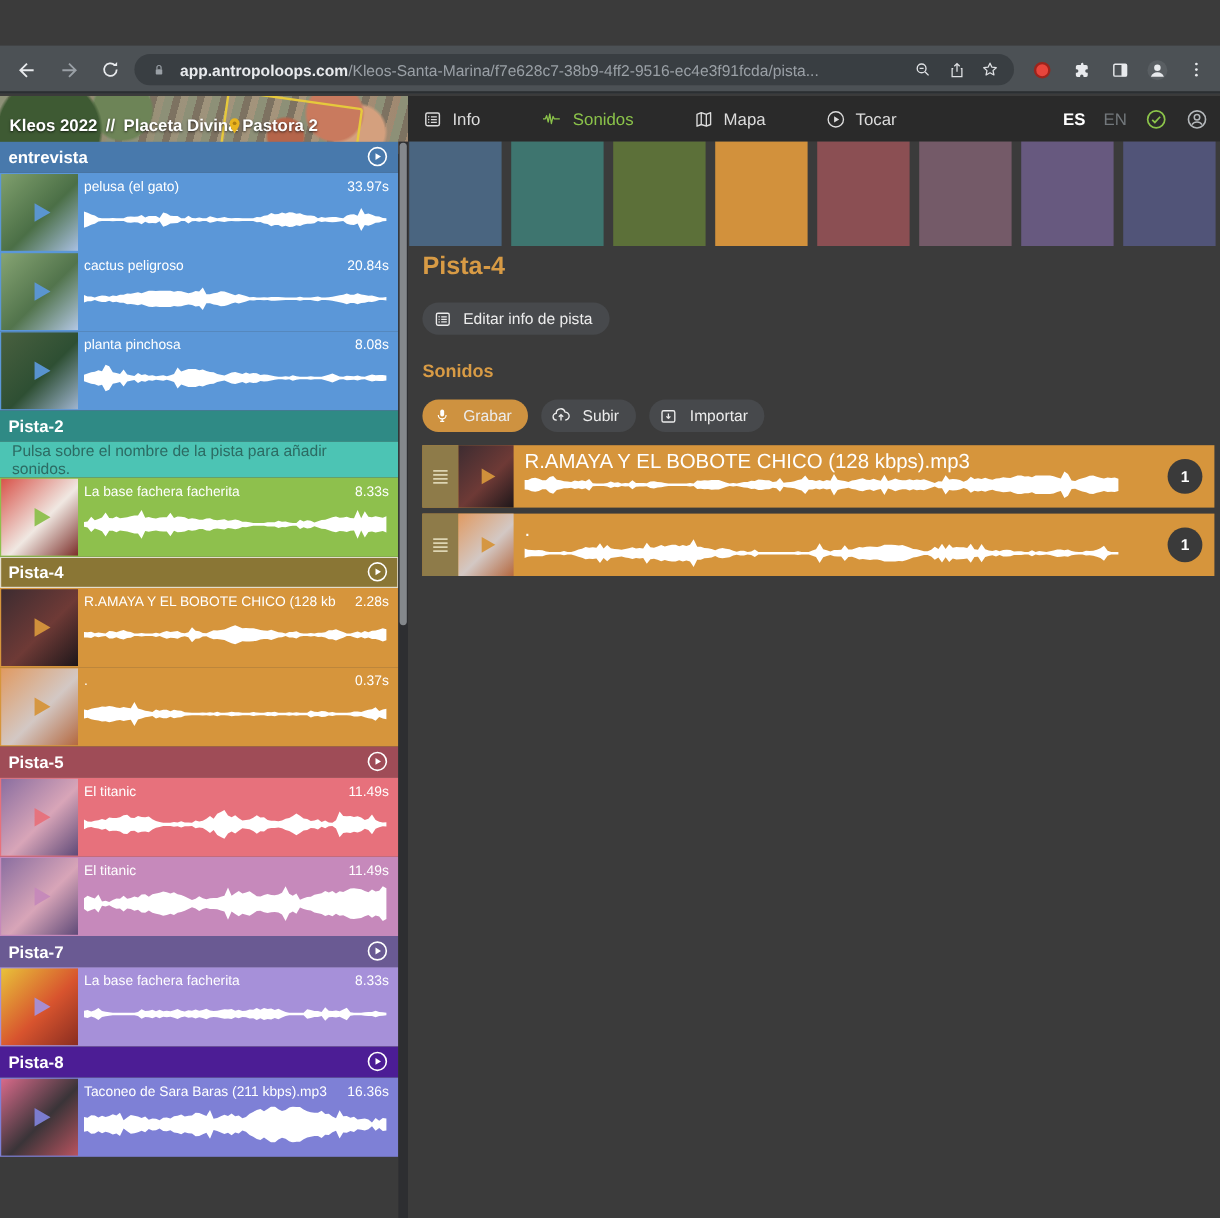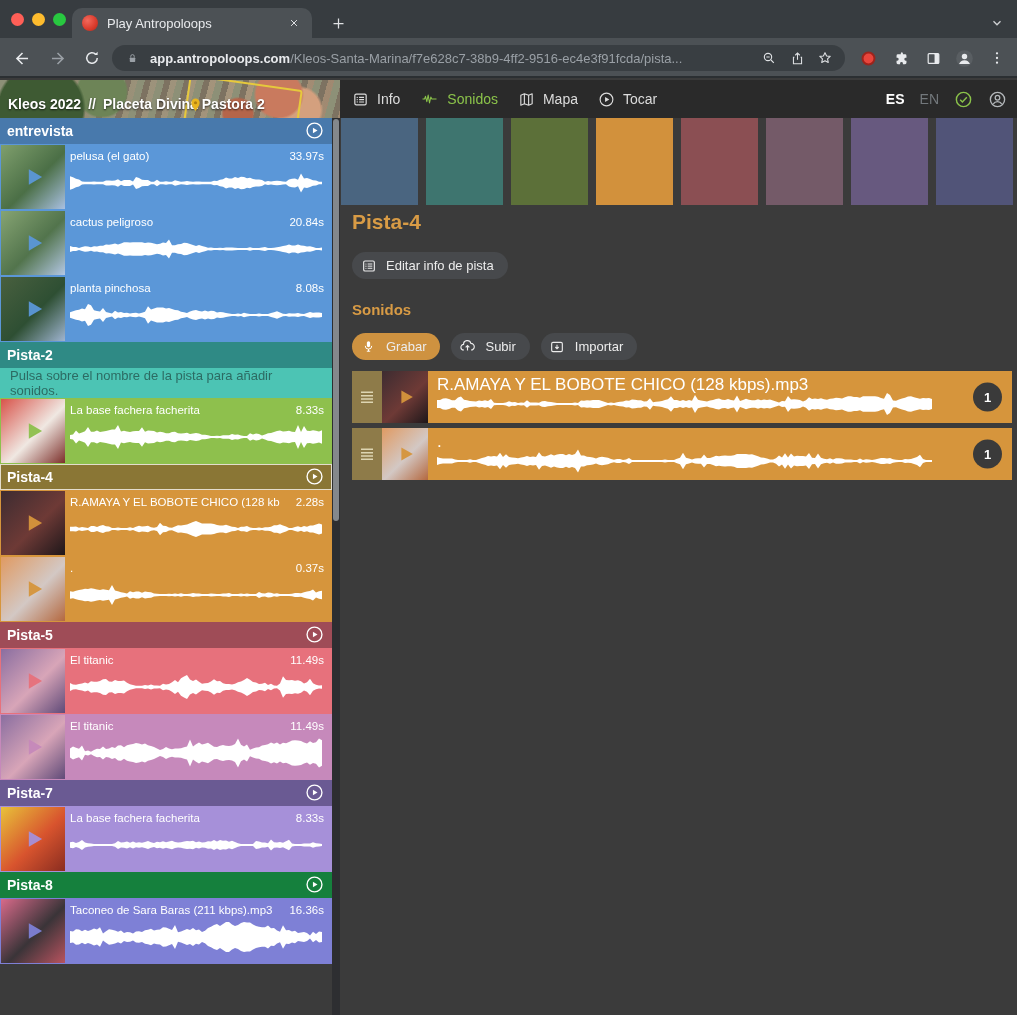--- a/index.html
+++ b/index.html
@@ -39,21 +39,21 @@
        radial-gradient(circle at 12% 60%, #3e5a33 0 14%, transparent 15%),
        radial-gradient(circle at 30% 25%, #6d8457 0 10%, transparent 11%),
        repeating-linear-gradient(105deg, #8d9077 0 7px, #7d7261 7px 13px, #a7988099 13px 19px),
        linear-gradient(90deg, #55693f, #8d8a74 45%, #a98f74 75%, #936f57);
      display:flex; align-items:center; padding:0 8px; gap:7px; }
   .breadcrumb-img::after { content:""; position:absolute; left:186px; top:2px; width:110px; height:44px;
      border:2px solid #e6c93c; transform:rotate(8deg); border-radius:3px; pointer-events:none; }
   .bc-text { color:#fff; font-size:14px; font-weight:700; text-shadow:0 1px 2px rgba(0,0,0,.7); white-space:nowrap; z-index:2; }
   .bc-sep { font-weight:700; }
   .map-pin { position:absolute; left:190px; top:18px; z-index:2; }
-  .appnav { position:absolute; left:352px; top:0; height:38px; display:flex; align-items:center; gap:20px; }
+  .appnav { position:absolute; left:352px; top:0; height:38px; display:flex; align-items:center; gap:50px; }
   .nav-item { display:flex; align-items:center; gap:8px; color:#dcdcdc; font-size:14px; cursor:pointer; }
   .nav-item.active { color:#8bc34a; }
   .header-right { position:absolute; right:10px; top:0; height:38px; display:flex; align-items:center; gap:15px; }
   .lang { font-size:14px; cursor:pointer; }
   .lang-es { color:#fff; font-weight:700; } .lang-en { color:#73787c; }
 
   
   .sidebar { position:absolute; left:0; top:118px; width:332px; height:897px; overflow:hidden; }
   .track-header { height:26px; display:flex; align-items:center; justify-content:space-between; padding:0 7px; }
   .track-header.selected { outline:1px solid #e3ddcd; outline-offset:-1px; }
@@ -89,44 +89,20 @@
   .srow-name { position:absolute; left:85px; right:80px; top:4px; font-size:17px; color:#fff; white-space:nowrap; overflow:hidden; }
   .srow-wave { position:absolute; left:85px; right:78px; top:19px; height:28px; }
   .srow-badge { position:absolute; right:10px; top:50%; transform:translateY(-50%); width:29px; height:29px; border-radius:50%;
                 color:#fff; font-size:13px; font-weight:700; display:flex; align-items:center; justify-content:center; }
 </style>
 </head>
 <body>
 
 <div class="stage">
 
-  <div class="titlebar">
-    <span class="traffic t-red"></span>
-    <span class="traffic t-yellow"></span>
-    <span class="traffic t-green"></span>
-    <div class="tab">
-      <span class="favicon"></span>
-      <span class="tab-title">Play Antropoloops</span>
-      <span class="tab-close">
-        <svg width="10" height="10" viewBox="0 0 24 24">
-            <path d="M5 5l14 14M19 5L5 19" stroke="#dfe1e4" stroke-width="2.4" fill="none"></path>
-          </svg>
-      </span>
-    </div>
-    <span class="newtab">
-      <svg width="15" height="15" viewBox="0 0 24 24">
-          <path d="M12 4v16M4 12h16" stroke="#dfe1e4" stroke-width="2" fill="none"></path>
-        </svg>
-    </span>
-    <span class="tabchevron">
-      <svg width="14" height="14" viewBox="0 0 24 24">
-          <path d="M6 9l6 6 6-6" stroke="#cfd1d3" stroke-width="2.2" fill="none"></path>
-        </svg>
-    </span>
-  </div>
 
   <div class="toolbar">
     <span class="navbtn" style="left:10px">
       <svg width="19" height="19" viewBox="0 0 24 24">
           <path d="M19 12H6M12 5l-7 7 7 7" stroke="#e8eaed" stroke-width="2" fill="none"></path>
         </svg>
     </span>
     <span class="navbtn" style="left:45px">
       <svg width="19" height="19" viewBox="0 0 24 24">
           <path d="M5 12h13M12 5l7 7-7 7" stroke="#9aa0a6" stroke-width="2" fill="none"></path>
@@ -415,21 +391,21 @@
             </span>
           </div>
           <span class="sound-name">La base fachera facherita</span>
           <span class="sound-duration">8.33s</span>
           <div class="sound-wave"><svg width="254" height="30" viewBox="0 0 254 30" preserveAspectRatio="none">
               <polygon points="0,12.2 3,11.7 6,13.0 9,11.9 12,10.0 15,12.6 18,13.2 21,13.5 24,13.9 27,13.9 30,13.9 33,13.9 36,13.9 39,13.9 42,13.9 45,13.3 48,11.0 51,12.5 54,12.3 57,11.5 60,12.7 63,11.4 66,12.7 69,12.2 72,12.7 75,11.9 78,10.9 81,12.3 84,13.0 87,11.8 90,12.2 93,11.3 96,12.2 99,11.6 102,10.7 105,12.1 108,12.5 111,12.2 114,11.6 117,11.0 120,11.2 123,10.8 126,12.2 129,11.4 132,12.6 135,12.2 138,11.2 141,11.4 144,10.1 147,11.4 150,10.1 153,10.8 156,10.4 159,11.7 162,10.7 165,12.0 168,13.3 171,13.9 174,13.9 177,13.9 180,13.9 183,13.9 186,11.1 189,11.6 192,12.6 195,12.4 198,13.3 201,9.4 204,12.3 207,12.5 210,12.1 213,12.7 216,11.3 219,9.8 222,13.6 225,13.9 228,13.9 231,13.9 234,13.6 237,13.4 240,13.4 243,12.2 246,13.3 249,13.6 252,13.9 252,16.1 249,16.4 246,16.7 243,17.8 240,16.6 237,16.6 234,16.4 231,16.1 228,16.1 225,16.1 222,16.4 219,20.2 216,18.7 213,17.3 210,17.9 207,17.5 204,17.7 201,20.6 198,16.7 195,17.6 192,17.4 189,18.4 186,18.9 183,16.1 180,16.1 177,16.1 174,16.1 171,16.1 168,16.7 165,18.0 162,19.3 159,18.3 156,19.6 153,19.2 150,19.9 147,18.6 144,19.9 141,18.6 138,18.8 135,17.8 132,17.4 129,18.6 126,17.8 123,19.2 120,18.8 117,19.0 114,18.4 111,17.8 108,17.5 105,17.9 102,19.3 99,18.4 96,17.8 93,18.7 90,17.8 87,18.2 84,17.0 81,17.7 78,19.1 75,18.1 72,17.3 69,17.8 66,17.3 63,18.6 60,17.3 57,18.5 54,17.7 51,17.5 48,19.0 45,16.7 42,16.1 39,16.1 36,16.1 33,16.1 30,16.1 27,16.1 24,16.1 21,16.5 18,16.8 15,17.4 12,20.0 9,18.1 6,17.0 3,18.3 0,17.8" fill="#ffffff"></polygon>
             </svg></div>
         </div>
       </section>
       <section class="track">
-        <div class="track-header" style="background: #15803d;">
+        <div class="track-header" style="background: #4c1d95;">
           <span class="track-name">Pista-8</span>
           <button class="track-play">
             <svg width="19" height="19" viewBox="0 0 24 24">
               <circle cx="12" cy="12" r="9.4" fill="none" stroke="#fff" stroke-width="1.7"></circle>
               <path d="M10 8.4l5.8 3.6-5.8 3.6z" fill="#fff"></path>
             </svg>
           </button>
         </div>
         <div class="sound-item" style="background: rgb(126, 128, 214);">
           <div class="sound-thumb" style="background: linear-gradient(135deg, rgb(216, 106, 138), rgb(58, 52, 56) 55%, rgb(184, 83, 95));">

